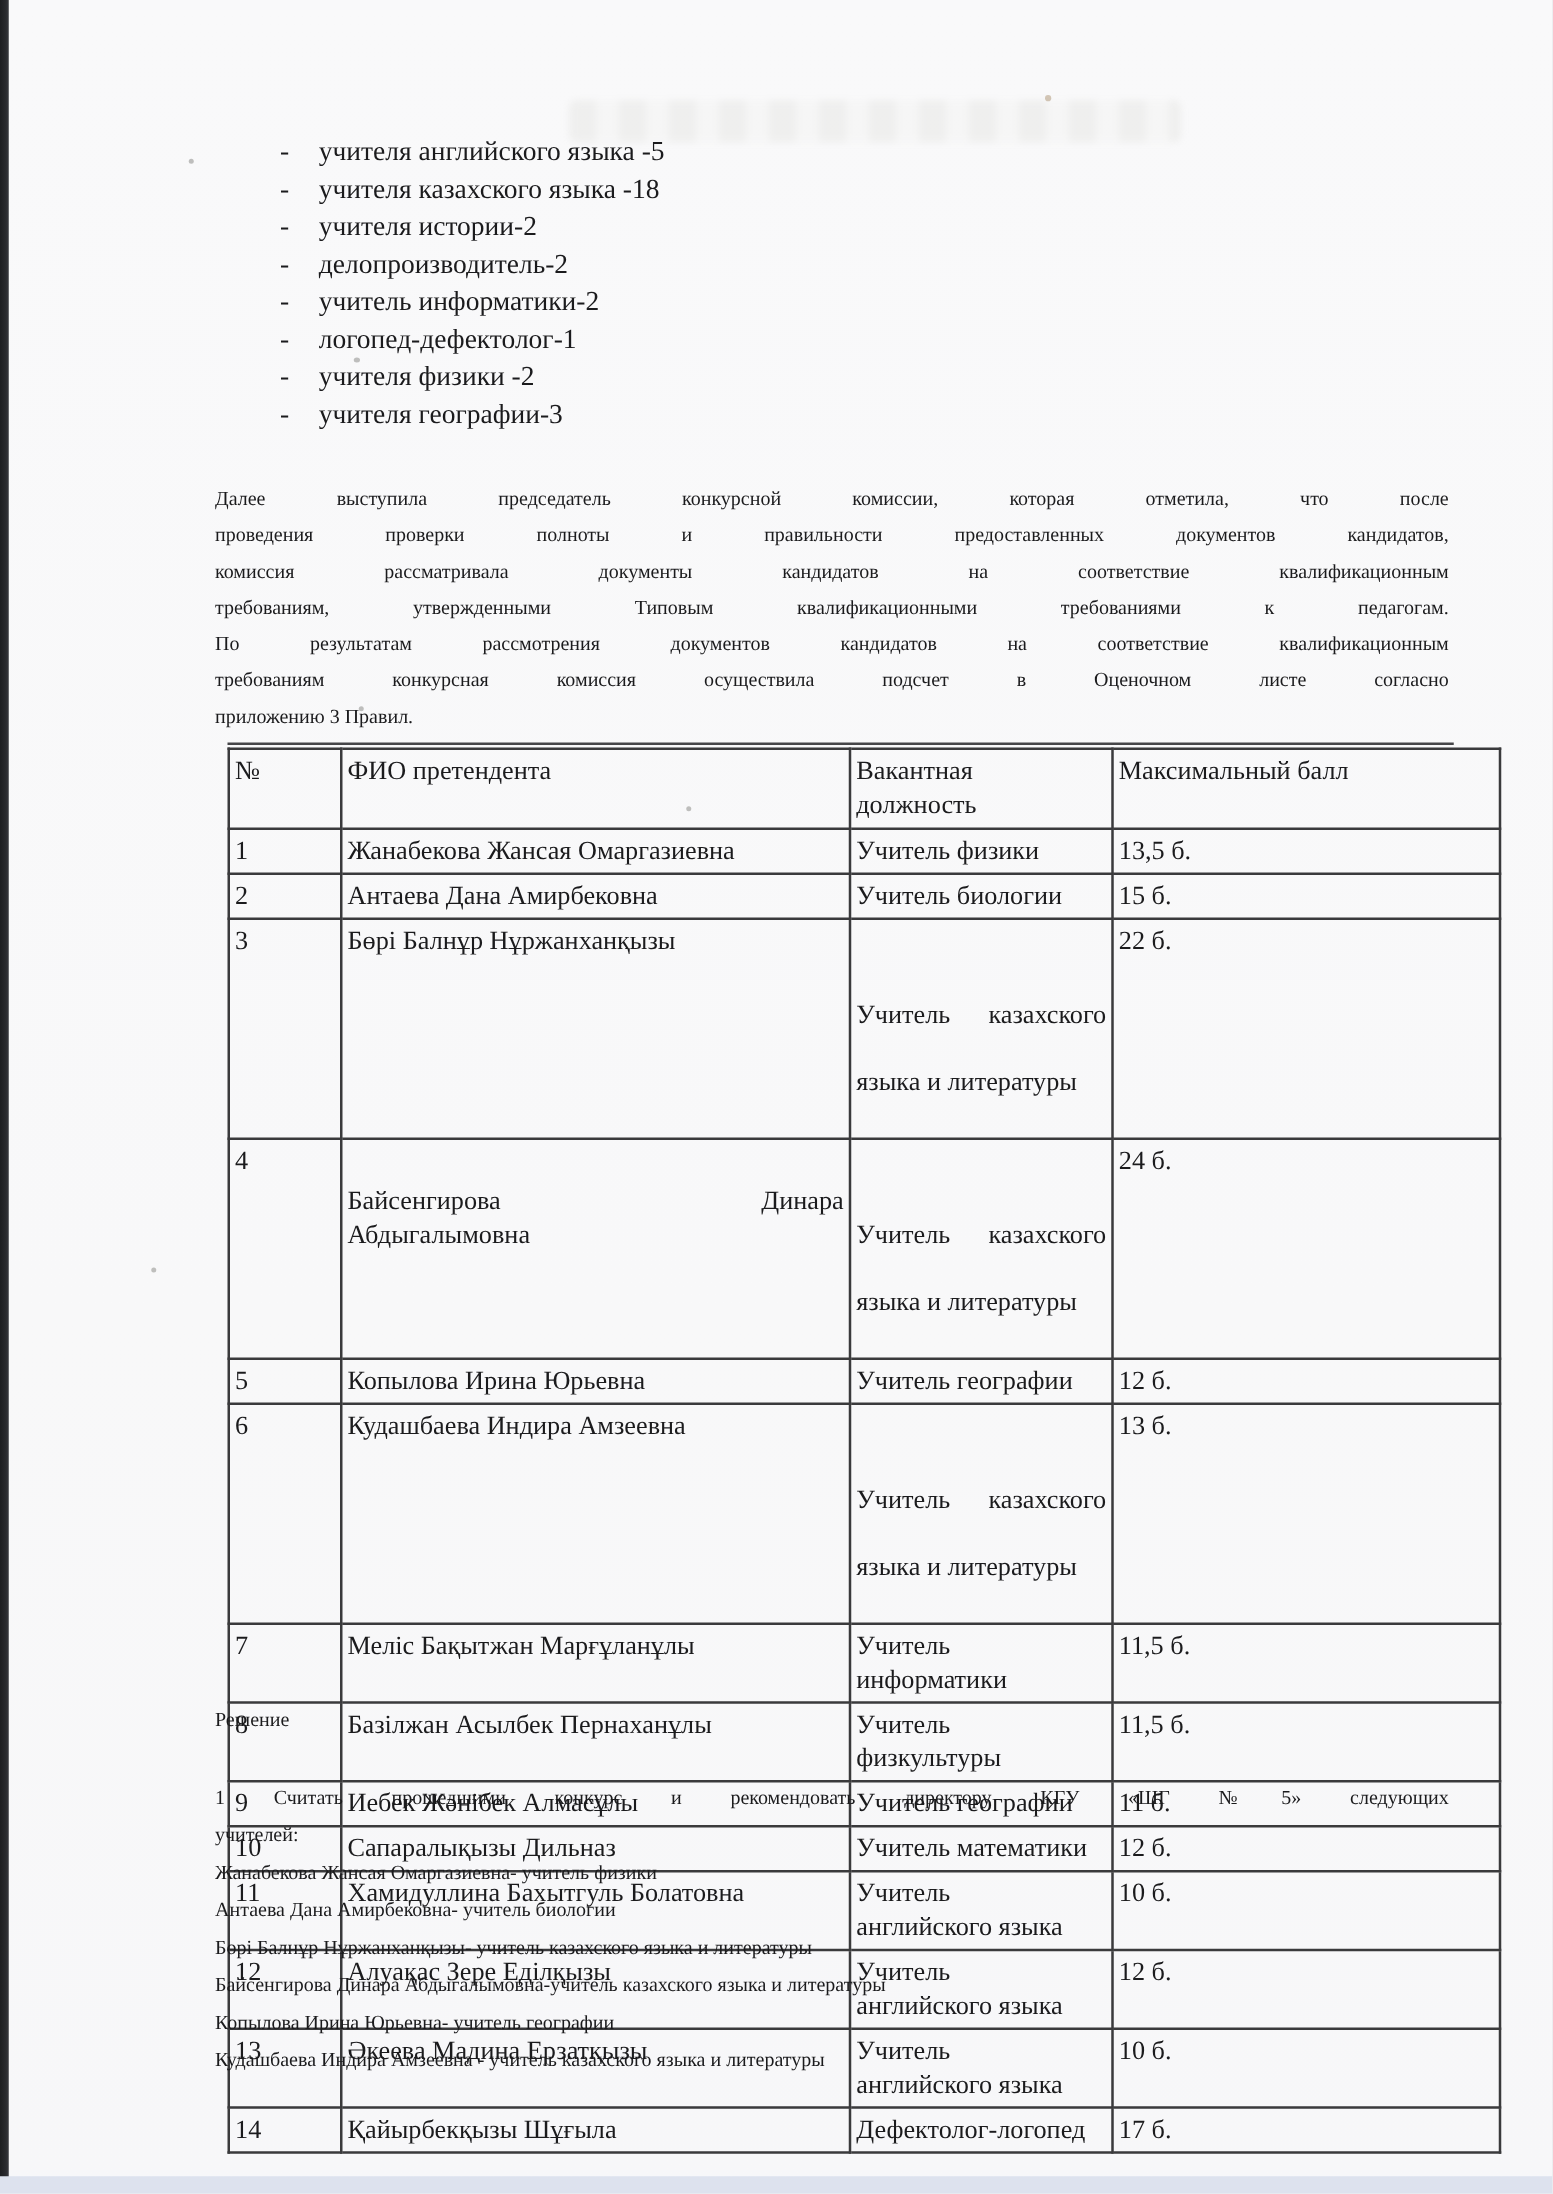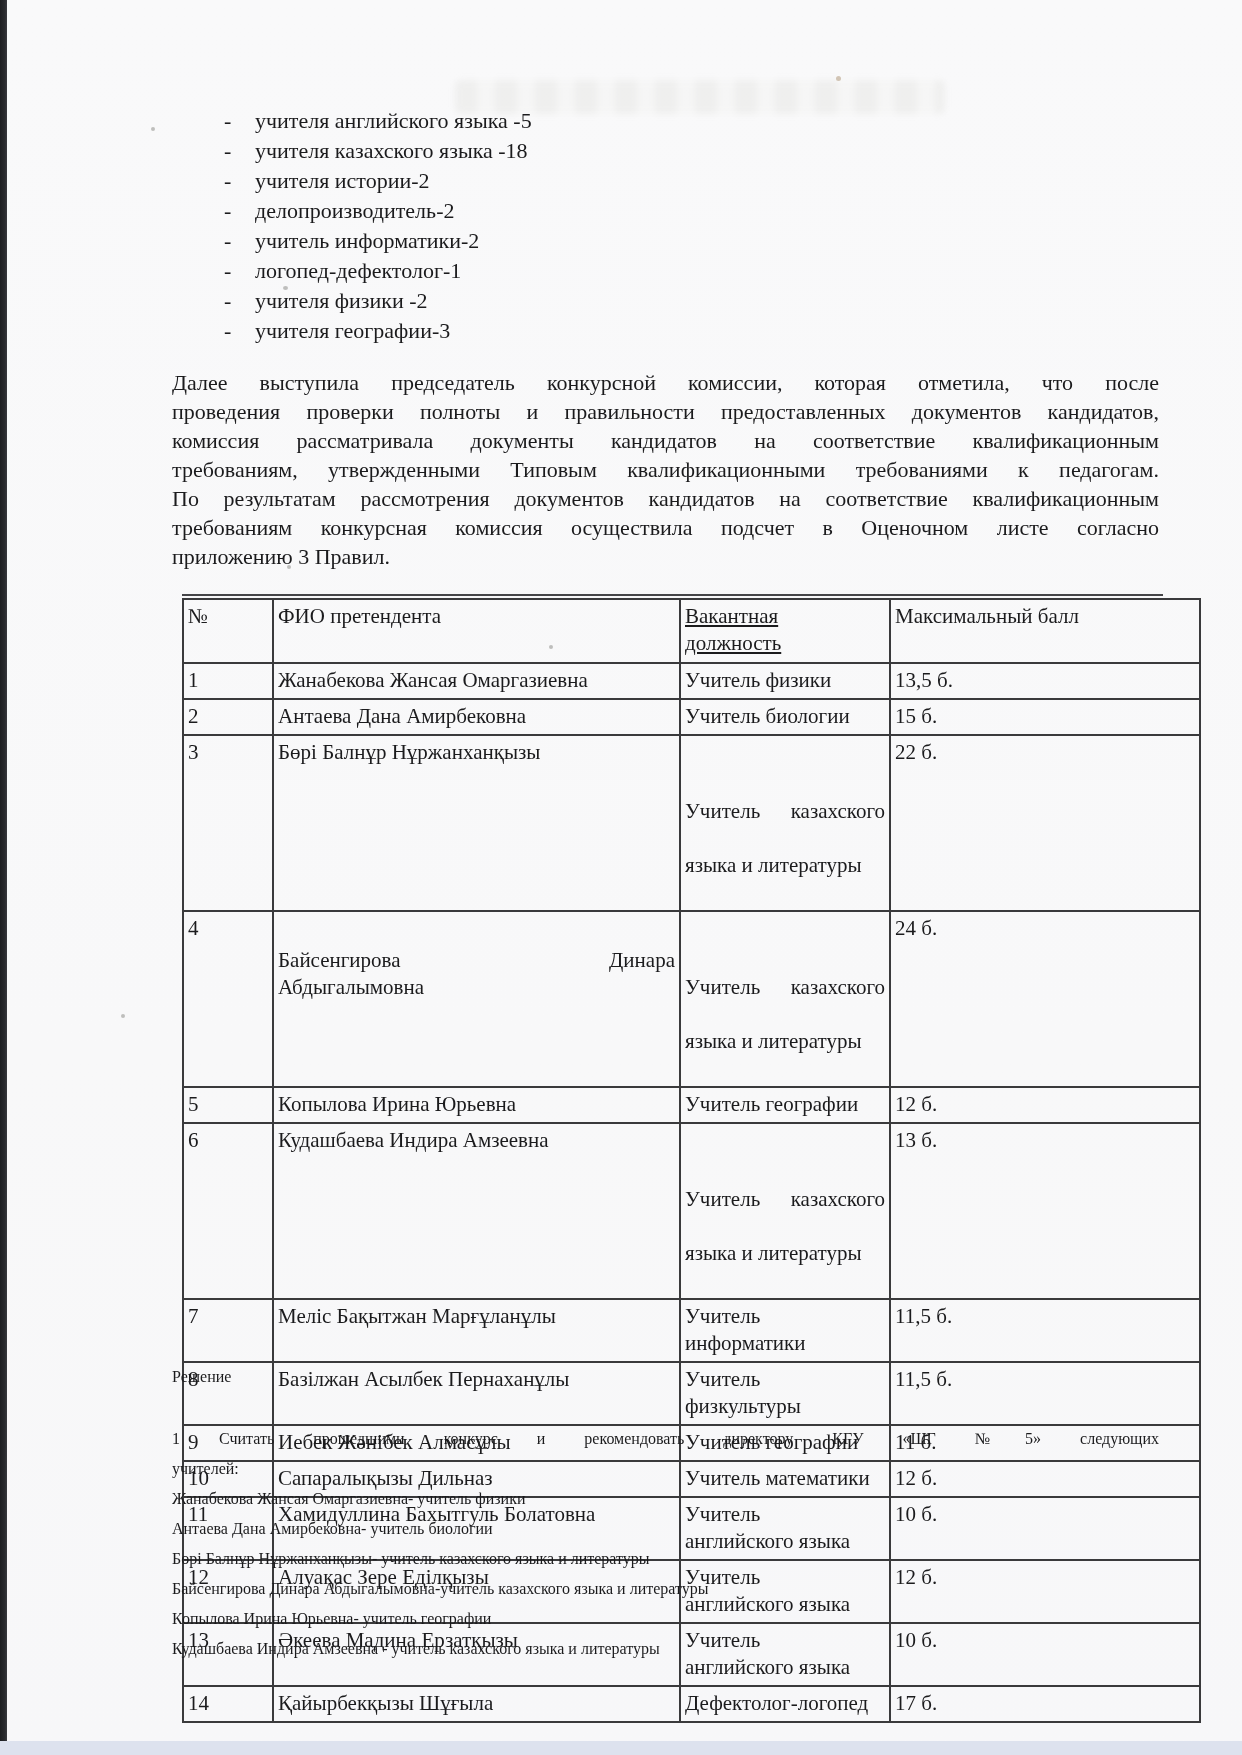--- a/index.html
+++ b/index.html
@@ -28,39 +28,39 @@
     background:repeating-linear-gradient(90deg,#d7d7d2 0 22px,#efefec 22px 40px);
     opacity:.28;filter:blur(3px);border-radius:6px;
   }
   .speck{position:absolute;border-radius:50%;background:#8e8e8a;opacity:.55;}
   .content{position:absolute;left:172px;width:987px;top:0;}
   
   .vlist{position:absolute;top:106px;left:0;width:987px;font-size:22px;line-height:30px;}
   .v-item{display:flex;}
   .v-dash{display:inline-block;width:31px;margin-left:52px;}
   
-  .para{position:absolute;top:368px;left:0;width:987px;font-size:22px;line-height:29px;}
+  .para{position:absolute;top:385px;left:0;width:987px;font-size:16px;line-height:29px;}
   .just-all{text-align:justify;text-align-last:justify;white-space:pre-line;}
   .tjust{text-align:justify;text-align-last:justify;margin-top:32px;}
   
   .table-wrap{position:absolute;top:594px;left:10px;width:981px;}
   .topline{height:2px;background:#454548;margin-bottom:2px;}
   table.doc{
     border-collapse:collapse;table-layout:fixed;width:977px;
     font-size:21px;line-height:27px;
   }
   table.doc td,table.doc th{
     border:2px solid #3a3a3c;vertical-align:top;
     padding:3px 4px 4px 4px;font-weight:normal;text-align:left;
   }
   th.h-num,td.c-num{width:80px;padding-left:20px;}
   th.h-name,td.c-name{width:397px;padding-left:20px;}
   th.h-pos,td.c-pos{width:200px;padding-left:13px;padding-right:2px;white-space:pre-line;}
   th.h-score,td.c-score{width:300px;padding-left:12px;}
-  th.h-pos{white-space:pre-line;text-decoration:underline;}
+  th.h-pos{white-space:pre-line;}
   tr.hdr th{height:55px;}
   
   .decision{position:absolute;top:1362px;left:0;width:987px;font-size:16px;line-height:30px;}
 </style>
 </head>
 <body>
 
 <div class="page">
   <div class="bleed"></div>
   <div class="speck" style="left:151px;top:127px;width:4px;height:4px;"></div>

